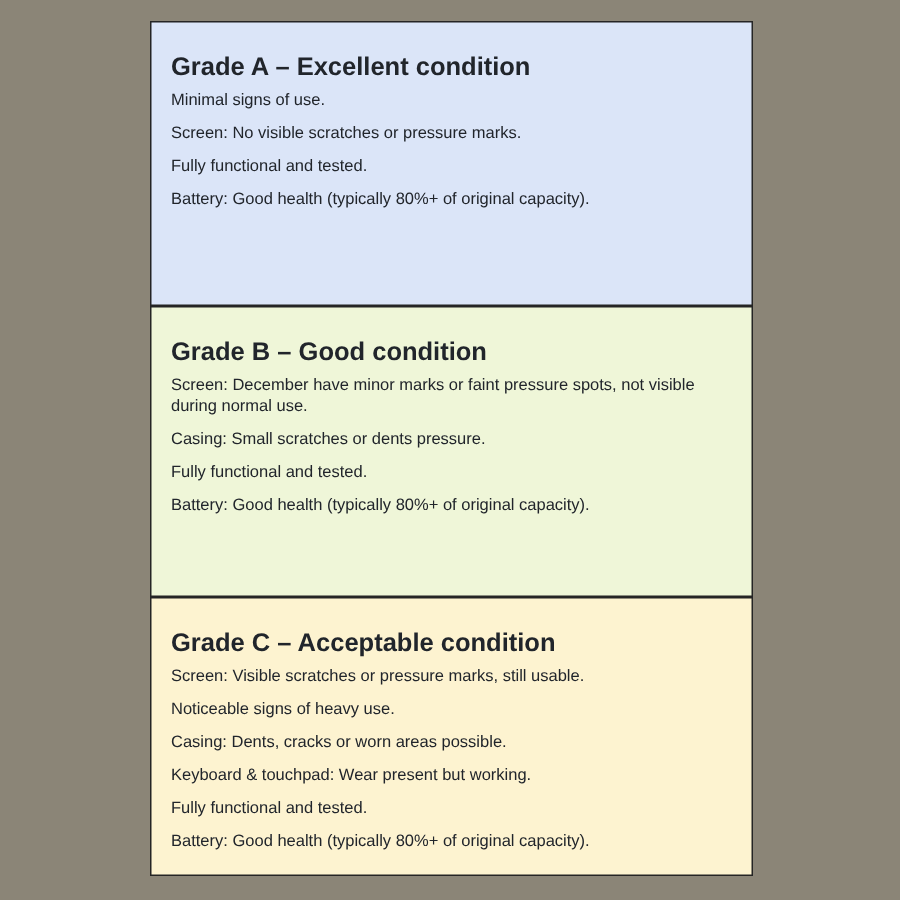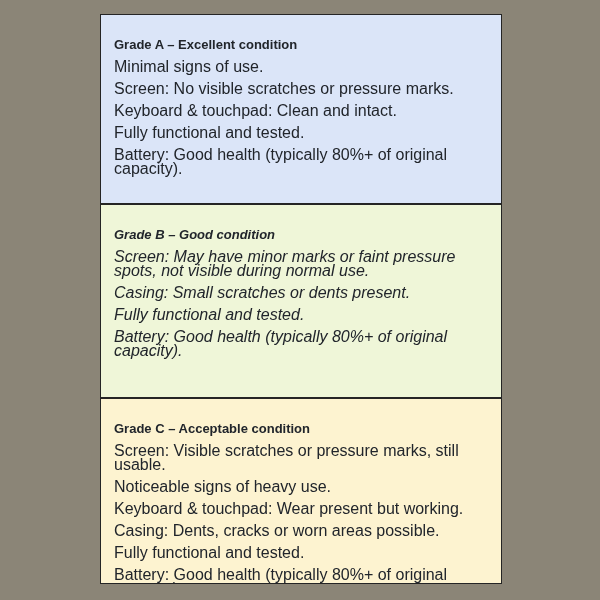--- a/index.html
+++ b/index.html
@@ -21,59 +21,58 @@
     width: 402px;
   }
   .grade-section {
     box-sizing: border-box;
     border: 1px solid #252525;
     padding: 23px 14px 0 13px;
     overflow: hidden;
     color: #21252b;
   }
   .grade-section.a { height: 190px; }
-  .grade-section.b { height: 194px; font-style: italic; }
+  .grade-section.b { height: 194px; }
   .grade-section.c { height: 186px; }
   .grade-heading {
-    font-size: 13px;
+    font-size: 17px;
     line-height: 14px;
     font-weight: bold;
     margin: 0 0 8px 0;
   }
   .grade-line {
-    font-size: 16px;
+    font-size: 11px;
     line-height: 14px;
     margin: 0 0 8px 0;
   }
 </style>
 </head>
 <body>
 
 <div class="panel">
 
   <section class="grade-section a" style="background-color: rgb(219, 229, 248);">
     <h2 class="grade-heading">Grade A – Excellent condition</h2>
     <p class="grade-line">Minimal signs of use.</p>
     <p class="grade-line">Screen: No visible scratches or pressure marks.</p>
-    <p class="grade-line">Keyboard &amp; touchpad: Clean and intact.</p>
     <p class="grade-line">Fully functional and tested.</p>
     <p class="grade-line">Battery: Good health (typically 80%+ of original capacity).</p>
   </section>
 
   <section class="grade-section b" style="background-color: rgb(239, 246, 216);">
     <h2 class="grade-heading">Grade B – Good condition</h2>
-    <p class="grade-line">Screen: May have minor marks or faint pressure spots, not visible during normal use.</p>
-    <p class="grade-line">Casing: Small scratches or dents present.</p>
+    <p class="grade-line">Screen: December have minor marks or faint pressure spots, not visible during normal use.</p>
+    <p class="grade-line">Casing: Small scratches or dents pressure.</p>
     <p class="grade-line">Fully functional and tested.</p>
     <p class="grade-line">Battery: Good health (typically 80%+ of original capacity).</p>
   </section>
 
   <section class="grade-section c" style="background-color: rgb(253, 243, 208);">
     <h2 class="grade-heading">Grade C – Acceptable condition</h2>
     <p class="grade-line">Screen: Visible scratches or pressure marks, still usable.</p>
     <p class="grade-line">Noticeable signs of heavy use.</p>
+    <p class="grade-line">Casing: Dents, cracks or worn areas possible.</p>
     <p class="grade-line">Keyboard &amp; touchpad: Wear present but working.</p>
-    <p class="grade-line">Casing: Dents, cracks or worn areas possible.</p>
     <p class="grade-line">Fully functional and tested.</p>
     <p class="grade-line">Battery: Good health (typically 80%+ of original capacity).</p>
   </section>
 
 </div>
 
 </body></html>

